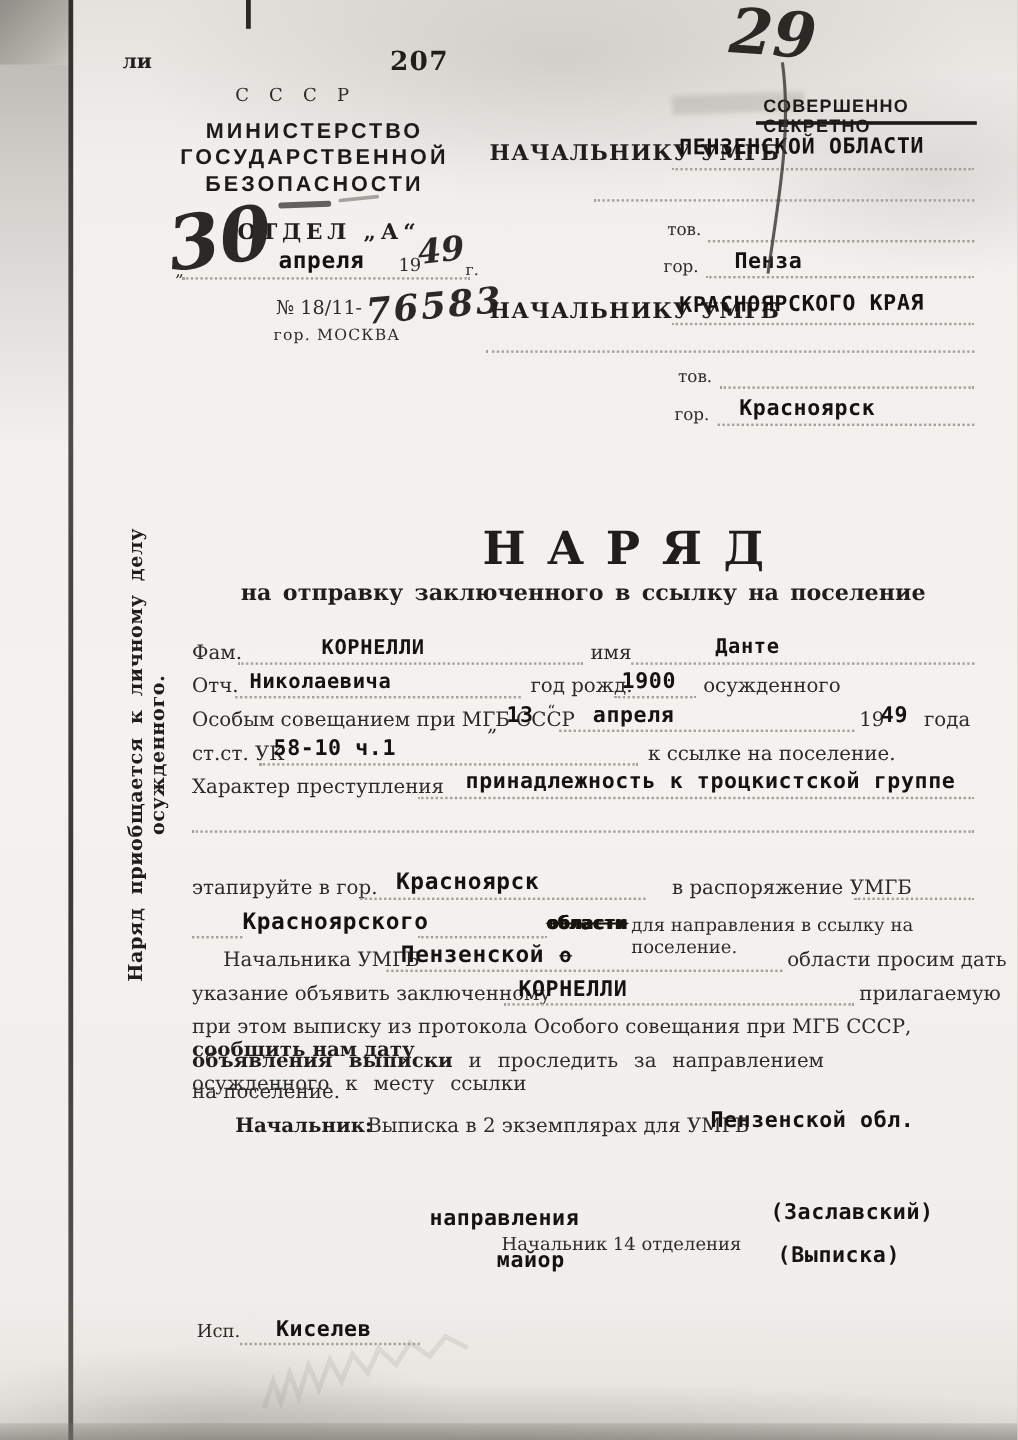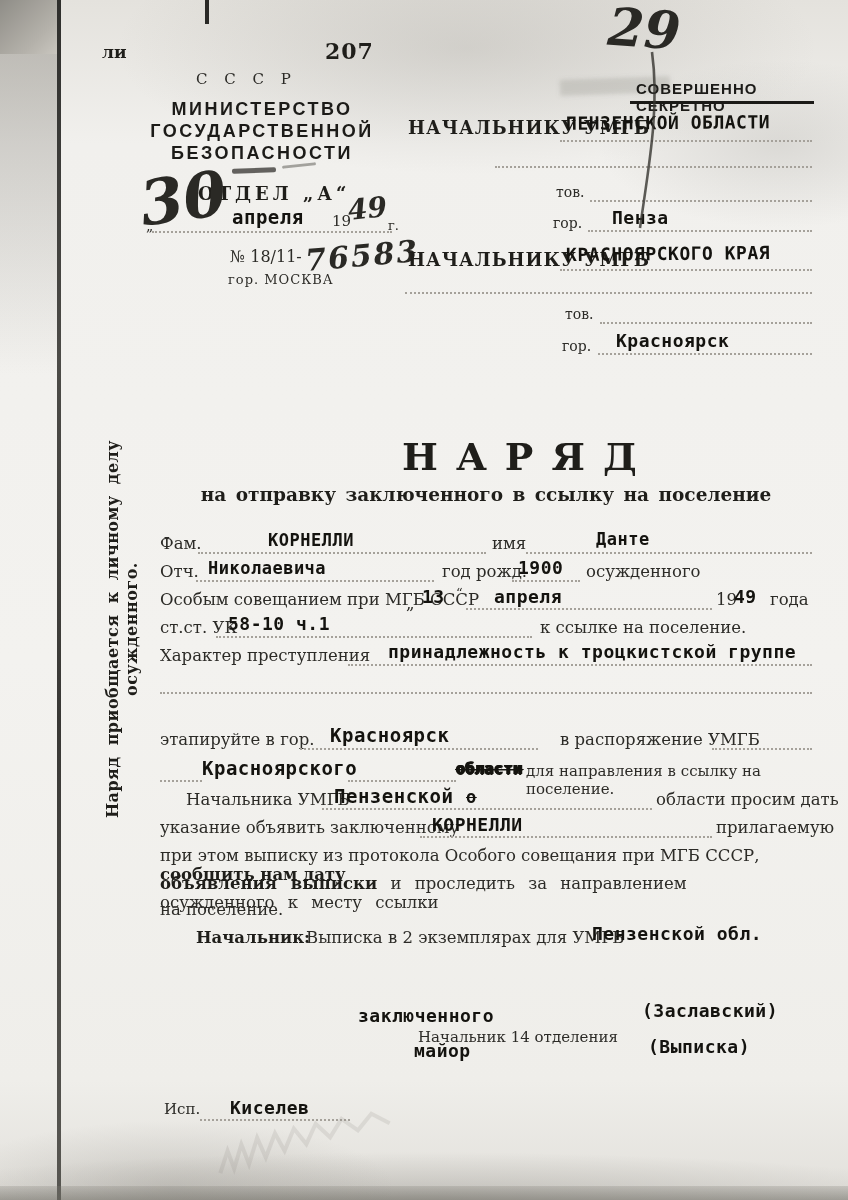--- a/index.html
+++ b/index.html
@@ -163,21 +163,21 @@
   <div class="abs print" style="left:160px;top:846px;">
     <span>при этом выписку из протокола Особого совещания при МГБ СССР,</span>
     <span class="printb">сообщить нам дату</span>
   </div>
   <div class="abs print" style="left:160px;top:900px;">на поселение.</div>
 
   <div class="abs printb" style="left:196px;top:928px;font-size:16.5px;">Начальник:</div>
   <div class="abs print" style="left:306px;top:928px;">Выписка в 2 экземплярах для УМГБ</div>
   <div class="abs typed" style="left:592px;top:923px;font-size:18px;">Пензенской обл.</div>
 
-  <div class="abs typed" style="left:358px;top:1005px;font-size:18px;">заключенного</div>
+  <div class="abs typed" style="left:358px;top:1005px;font-size:18px;">направления</div>
   <div class="abs typed" style="left:642px;top:1000px;font-size:18px;">(Заславский)</div>
   <div class="abs print" style="left:418px;top:1028px;font-size:15px;">Начальник 14 отделения</div>
   <div class="abs typed" style="left:414px;top:1040px;font-size:18px;">майор</div>
   <div class="abs typed" style="left:648px;top:1036px;font-size:18px;">(Выписка)</div>
 
   <div class="abs print" style="left:164px;top:1100px;font-size:15px;">Исп.</div>
   <div class="abs dots" style="left:200px;top:1119px;width:150px;"></div>
   <div class="abs typed" style="left:230px;top:1097px;font-size:18px;">Киселев</div>
 
   <svg class="overlay" width="848" height="1200" viewBox="0 0 848 1200">

